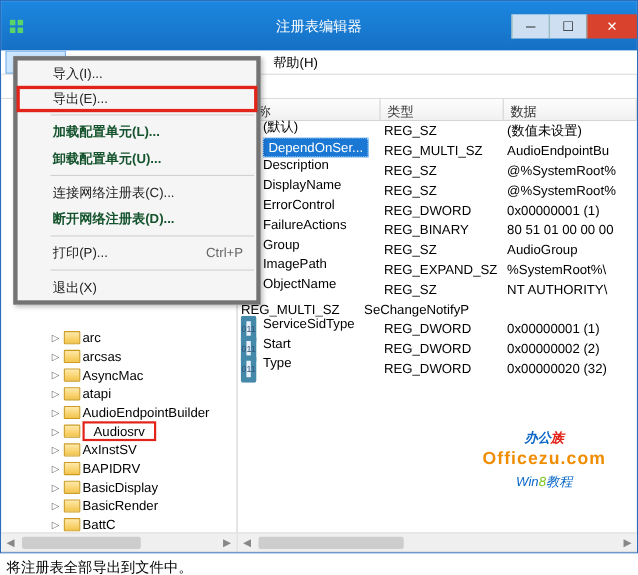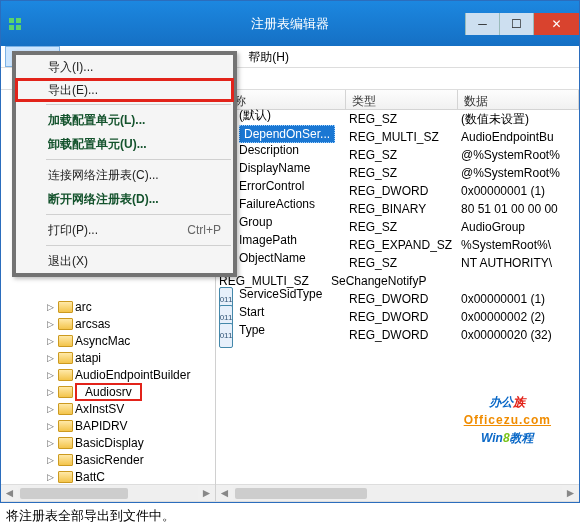--- a/index.html
+++ b/index.html
@@ -29,36 +29,36 @@
 .hscroll .arr { width: 17px; height: 17px; display: flex; align-items: center; justify-content: center; color: #888; }
 .list { flex: 1; position: relative; overflow: hidden; }
 .list-header { display: flex; height: 20px; border-bottom: 1px solid #d4d4d4; background: linear-gradient(#fdfdfd,#f1f1f1); position: absolute; top: 0; left: 0; right: 0; }
 .list-header .col { padding: 3px 6px; border-right: 1px solid #d4d4d4; color: #333; }
 .list-body { position: absolute; top: 20px; left: 0; right: 0; bottom: 17px; }
 .list-row { display: flex; height: 18px; align-items: center; }
 .list-row .c { padding: 0 3px; white-space: nowrap; overflow: hidden; }
 .list-row .c0 { width: 130px; display: flex; align-items: flex-start; gap: 6px; }
 .list-row .c1 { width: 112px; }
 .list-row .c2 { flex: 1; }
-.ric { width: 14px; height: 25px; border: 1px solid #7f1d1d; background: #eaf6ef; border-radius: 2px; display: flex; align-items: center; justify-content: center; font-size: 8px; color: #357; }
+.ric { width: 14px; height: 25px; border: 5px solid #7f1d1d; background: #eaf6ef; border-radius: 2px; display: flex; align-items: center; justify-content: center; font-size: 8px; color: #357; }
 .ric.bin { border-color: #48a; background: #e7f0fb; }
 .list-row.sel .c0 .nm { background: #1a77d3; color: #fff; padding: 1px 4px; border: 1px dotted #9cd0ff; }
 .statusbar { height: 18px; border-top: 1px solid #ddd; }
 .caption { padding: 4px 6px; font-size: 13px; }
 .dropdown { position: absolute; top: 50px; left: 11px; width: 225px; background: #f5f5f5; border: 4px solid #737373; box-shadow: 2px 2px 4px rgba(0,0,0,0.25); z-index: 50; }
 .dropdown .dmi { height: 24px; display: flex; align-items: center; padding-left: 32px; position: relative; color: #222; }
 .dropdown .dmi.disabled { color: #14532d; font-weight: bold; }
 .dropdown .sep { height: 1px; background: #d0d0d0; margin: 3px 2px 3px 30px; }
 .dropdown .accel { position: absolute; right: 12px; color: #666; }
 .dropdown .hl2 { border: 3px solid #e2231a; margin: -1px; padding-left: 30px; }
 .watermark { position: absolute; right: 28px; bottom: 54px; text-align: center; pointer-events: none; }
 .watermark .l1 { font-size: 26px; font-weight: bold; font-style: italic; color: #0a68c7; }
 .watermark .l1 .red { color: #e2231a; }
-.watermark .l2 { font-size: 12px; color: #f08c00; font-weight: bold; letter-spacing: 1px; text-decoration: underline; }
-.watermark .l3 { font-size: 17px; font-weight: bold; color: #0a68c7; font-style: italic; }
+.watermark .l2 { font-size: 16px; color: #f08c00; font-weight: bold; letter-spacing: 1px; }
+.watermark .l3 { font-size: 17px; font-weight: normal; color: #0a68c7; font-style: italic; }
 .watermark .l3 .eight { color: #7bc41a; }
 .regicon { width: 16px; height: 16px; }
 </style>
 </head>
 <body>
 
 <div class="window">
 
   <div class="titlebar">
     <div class="left">

